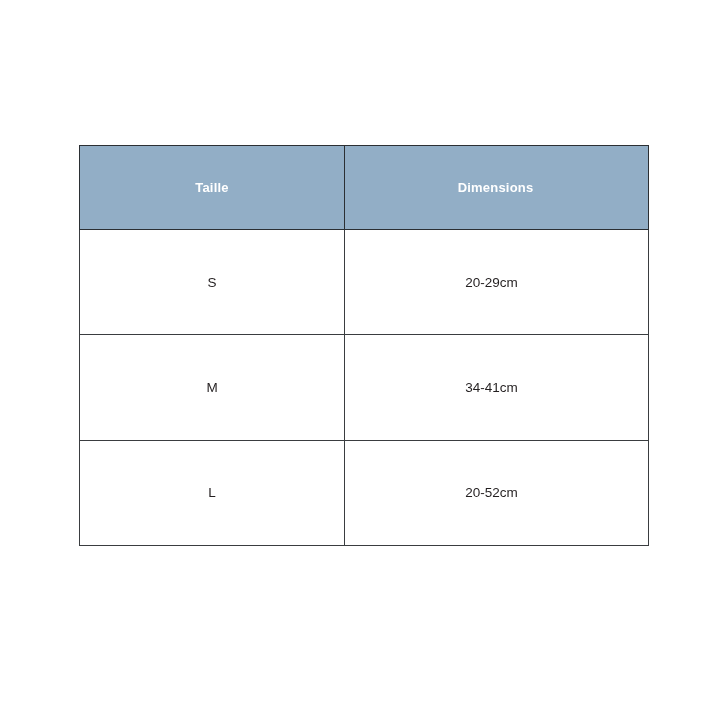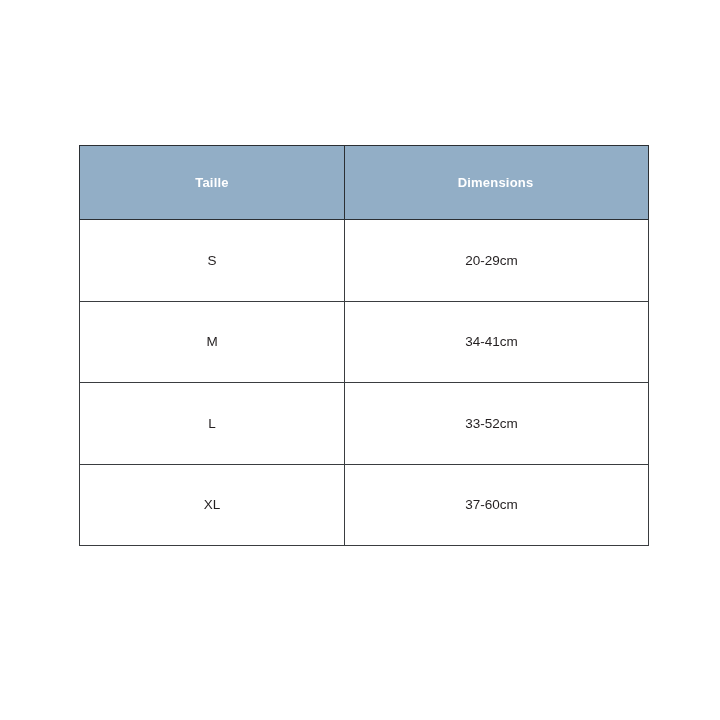--- a/index.html
+++ b/index.html
@@ -33,21 +33,21 @@
     table-layout: fixed;
     background: #ffffff;
     border: 1.5px solid #2b2f33;
   }
 
   table.size-chart col.col-taille { width: 265px; }
   table.size-chart col.col-dimensions { width: 304px; }
 
   
   table.size-chart thead th {
-    height: 74px;
+    height: 84px;
     background: #92aec6;
     color: #ffffff;
     font-size: 13px;
     font-weight: bold;
     letter-spacing: 0.2px;
     text-align: center;
     vertical-align: middle;
     padding: 8px;
     border: 1px solid #2b2f33;
     box-sizing: border-box;
@@ -96,22 +96,18 @@
       <tr>
         <td class="td-taille">S</td>
         <td class="td-dimensions">20-29cm</td>
       </tr>
       <tr>
         <td class="td-taille">M</td>
         <td class="td-dimensions">34-41cm</td>
       </tr>
       <tr>
         <td class="td-taille">L</td>
-        <td class="td-dimensions">33-52cm</td>
-      </tr>
-      <tr>
-        <td class="td-taille">XL</td>
-        <td class="td-dimensions">37-60cm</td>
+        <td class="td-dimensions">20-52cm</td>
       </tr>
     </tbody>
   </table>
 
 </div>
 
 </body></html>

